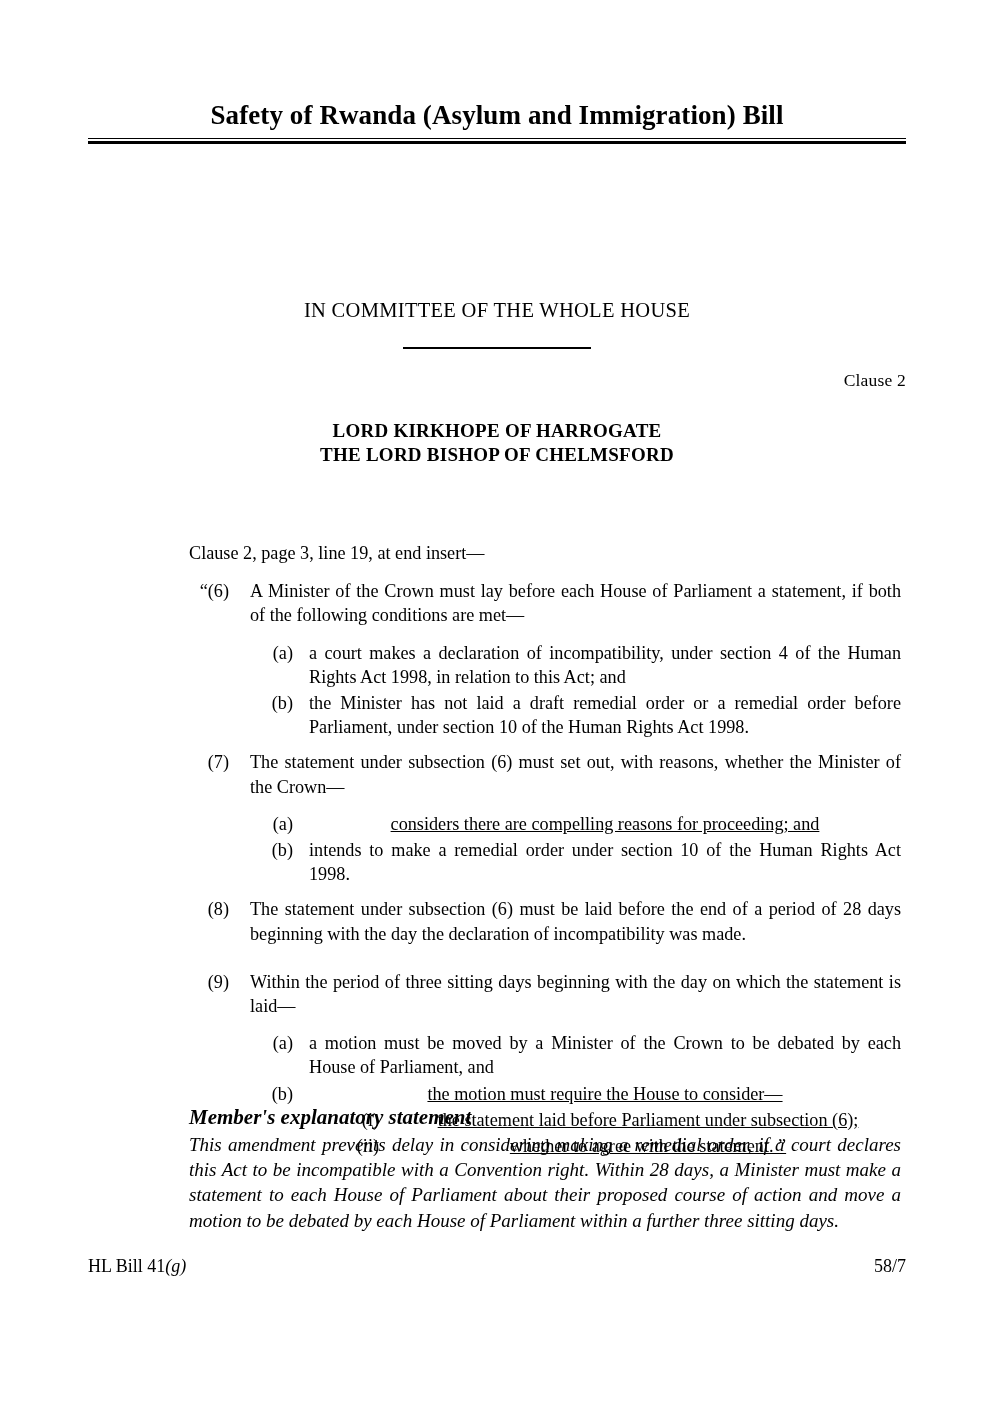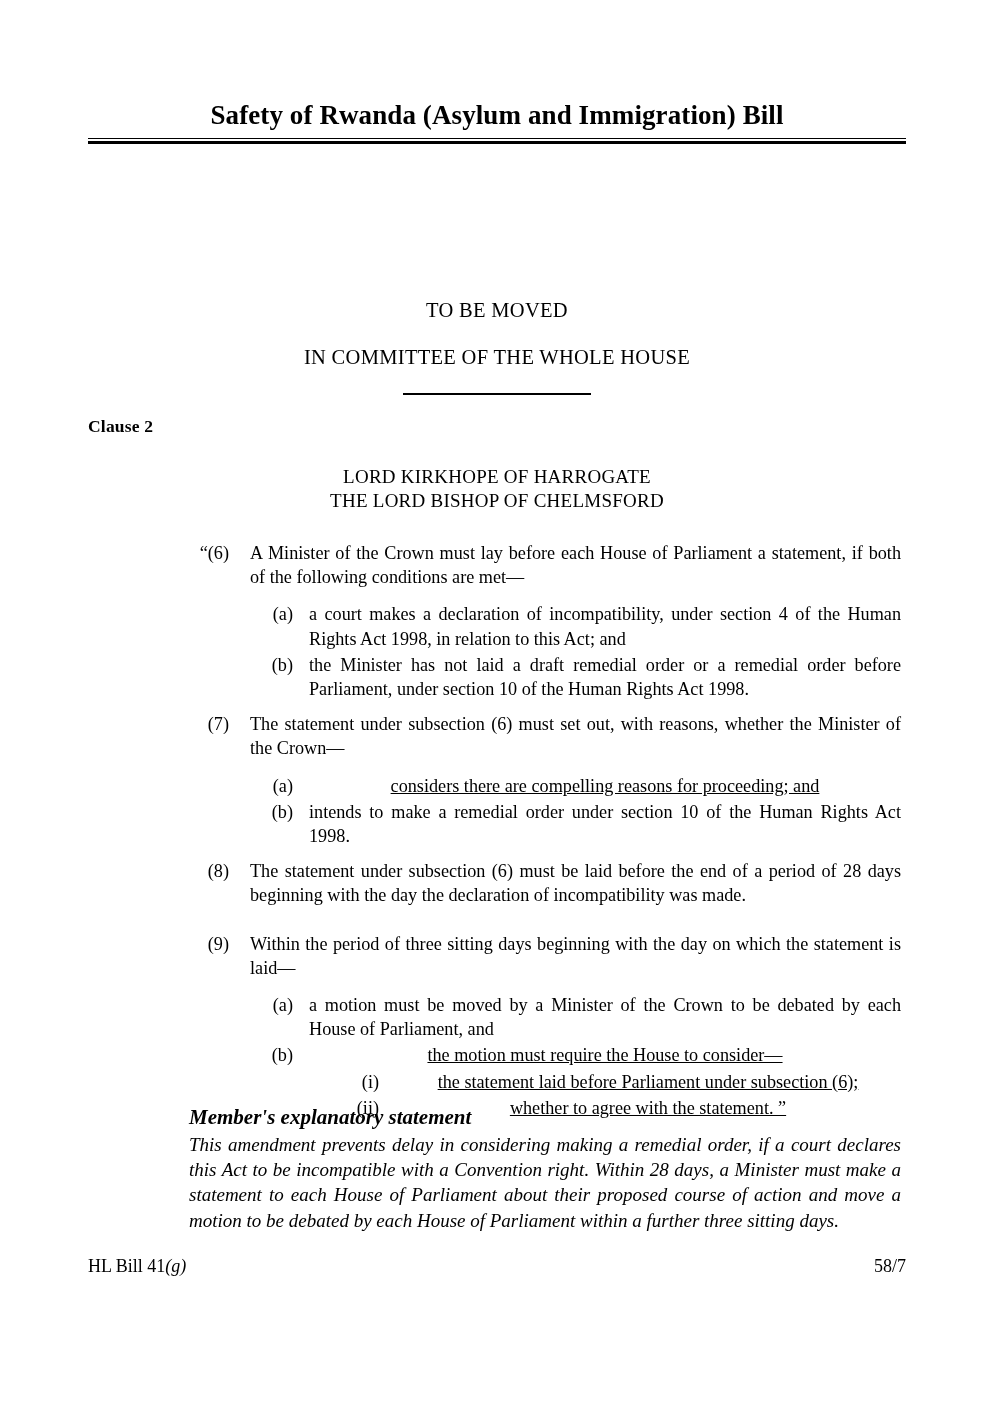--- a/index.html
+++ b/index.html
@@ -77,28 +77,29 @@
   }
   .divider {
     width: 188px;
     height: 2px;
     background: #000;
   }
 
   .clause-head {
     margin-top: 21px;
     font-size: 17.5px;
-    font-weight: bold;
+    font-weight: normal;
     letter-spacing: 0.2px;
-    text-align: left;
+    text-align: right;
   }
 
   .sponsors {
     margin-top: 28px;
     text-align: center;
+    font-weight: bold;
   }
   .sponsor {
     font-size: 19px;
     line-height: 1.27;
     letter-spacing: 0.25px;
   }
 
   
   .body-block {
     position: absolute;
@@ -195,37 +196,37 @@
 <div class="page">
 
   <div class="title-block">
     <div class="doc-title">Safety of Rwanda (Asylum and Immigration) Bill</div>
     <div class="rule-thin"></div>
     <div class="rule-gap"></div>
     <div class="rule-thick"></div>
   </div>
 
   <div class="headings">
-    <div class="head-line">TO BE MOVED</div>
     <div class="head-line">IN COMMITTEE OF THE WHOLE HOUSE</div>
 
     <div class="divider-wrap">
       <div class="divider"></div>
     </div>
 
     <div class="clause-head">Clause 2</div>
 
     <div class="sponsors">
       <div class="sponsor">LORD KIRKHOPE OF HARROGATE</div>
       <div class="sponsor">THE LORD BISHOP OF CHELMSFORD</div>
     </div>
   </div>
 
   <div class="body-block">
 
+    <div class="lead-line">Clause 2, page 3, line 19, at end insert—</div>
 
     <div class="row lvl1">
       <div class="marker"><span class="openq">“</span><span>(6)</span></div>
       <div class="content">A Minister of the Crown must lay before each House of Parliament a statement, if both of the following conditions are met—</div>
     </div>
     <div class="sub-group">
       <div class="row lvl2">
         <div class="marker">(a)</div>
         <div class="content">a court makes a declaration of incompatibility, under section 4 of the Human Rights Act 1998, in relation to this Act; and</div>
       </div>

